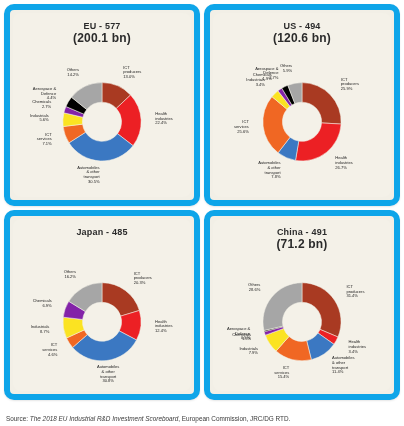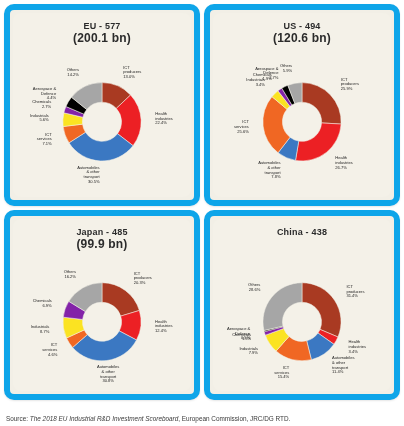--- a/index.html
+++ b/index.html
@@ -136,21 +136,20 @@
               <text class="lbl" text-anchor="end" x="88.93139159179037" y="26.629787961160332"><tspan x="88.93139159179037" dy="0">Others</tspan><tspan x="88.93139159179037" dy="5.2">5.9%</tspan></text>
             </svg>
         </div>
       </div>
     </div>
 
     <div class="panel">
       <div class="panel-inner">
         <div class="panel-title">
           <span>Japan - 485</span>
-          <span class="panel-sub">(99.9 bn)</span>
         </div>
         <div class="chart-wrap">
           <svg viewBox="0 0 200 160">
               <path d="M 100 38 A 44 44 0 0 1 142.11164566392392 69.24816485849516 L 121.05582283196196 75.62408242924758 A 22 22 0 0 0 100 60 Z" fill="#a93a22" class="slice"></path>
               <text class="lbl" text-anchor="start" x="135.75379723803388" y="29.016330743066465"><tspan x="135.75379723803388" dy="0">ICT</tspan><tspan x="135.75379723803388" dy="5.2">producers</tspan><tspan x="135.75379723803388" dy="5.2">20.3%</tspan></text>
               <path d="M 142.11164566392392 69.24816485849516 A 44 44 0 0 1 138.90800245238623 102.54671129804251 L 119.45400122619311 92.27335564902125 A 22 22 0 0 0 121.05582283196196 75.62408242924758 Z" fill="#ec2024" class="slice"></path>
               <text class="lbl" text-anchor="start" x="159.72422383204076" y="82.94604974398025"><tspan x="159.72422383204076" dy="0">Health</tspan><tspan x="159.72422383204076" dy="5.2">industries</tspan><tspan x="159.72422383204076" dy="5.2">12.4%</tspan></text>
               <path d="M 138.90800245238623 102.54671129804251 A 44 44 0 0 1 66.87916550609 110.96567490025085 L 83.439582753045 96.48283745012543 A 22 22 0 0 0 119.45400122619311 92.27335564902125 Z" fill="#3b78c2" class="slice"></path>
               <text class="lbl" text-anchor="middle" x="106.96557484751382" y="134.3943014645166"><tspan x="106.96557484751382" dy="0">Automobiles</tspan><tspan x="106.96557484751382" dy="5.2">&amp; other</tspan><tspan x="106.96557484751382" dy="5.2">transport</tspan><tspan x="106.96557484751382" dy="5.2">30.8%</tspan></text>
               <path d="M 66.87916550609 110.96567490025085 A 44 44 0 0 1 59.991883376188916 100.31258049034956 L 79.99594168809446 91.15629024517477 A 22 22 0 0 0 83.439582753045 96.48283745012543 Z" fill="#f06723" class="slice"></path>
@@ -162,21 +161,22 @@
               <path d="M 62.532717939734276 58.93047952348185 A 44 44 0 0 1 99.99999999999996 38 L 99.99999999999997 60 A 22 22 0 0 0 81.26635896986714 70.46523976174092 Z" fill="#a6a6a6" class="slice"></path>
               <text class="lbl" text-anchor="end" x="70.73830337118186" y="27.21915321032875"><tspan x="70.73830337118186" dy="0">Others</tspan><tspan x="70.73830337118186" dy="5.2">16.2%</tspan></text>
             </svg>
         </div>
       </div>
     </div>
 
     <div class="panel">
       <div class="panel-inner">
         <div class="panel-title">
-          <span>China - 438</span>
+          <span>China - 491</span>
+          <span class="panel-sub">(71.2 bn)</span>
         </div>
         <div class="chart-wrap">
           <svg viewBox="0 0 200 160">
               <path d="M 100 38 A 44 44 0 0 1 140.52406323292863 99.14060381356511 L 120.26203161646431 90.57030190678256 A 22 22 0 0 0 100 60 Z" fill="#a93a22" class="slice"></path>
               <text class="lbl" text-anchor="start" x="150.01206374111996" y="44.051946054796005"><tspan x="150.01206374111996" dy="0">ICT</tspan><tspan x="150.01206374111996" dy="5.2">producers</tspan><tspan x="150.01206374111996" dy="5.2">31.4%</tspan></text>
               <path d="M 140.52406323292863 99.14060381356511 A 44 44 0 0 1 135.97435297485612 107.33467836860103 L 117.98717648742806 94.66733918430052 A 22 22 0 0 0 120.26203161646431 90.57030190678256 Z" fill="#ec2024" class="slice"></path>
               <text class="lbl" text-anchor="start" x="152.45637446640728" y="106.3260841487498"><tspan x="152.45637446640728" dy="0">Health</tspan><tspan x="152.45637446640728" dy="5.2">industries</tspan><tspan x="152.45637446640728" dy="5.2">3.4%</tspan></text>
               <path d="M 135.97435297485612 107.33467836860103 A 44 44 0 0 1 110.52988922865256 124.72143996674629 L 105.26494461432628 103.36071998337314 A 22 22 0 0 0 117.98717648742806 94.66733918430052 Z" fill="#3b78c2" class="slice"></path>
               <text class="lbl" text-anchor="start" x="133.85104722990047" y="124.33894025349197"><tspan x="133.85104722990047" dy="0">Automobiles</tspan><tspan x="133.85104722990047" dy="5.2">&amp; other</tspan><tspan x="133.85104722990047" dy="5.2">transport</tspan><tspan x="133.85104722990047" dy="5.2">11.4%</tspan></text>
               <path d="M 110.52988922865256 124.72143996674629 A 44 44 0 0 1 70.82260303740503 114.93447291952847 L 85.41130151870252 98.46723645976424 A 22 22 0 0 0 105.26494461432628 103.36071998337314 Z" fill="#f06723" class="slice"></path>

